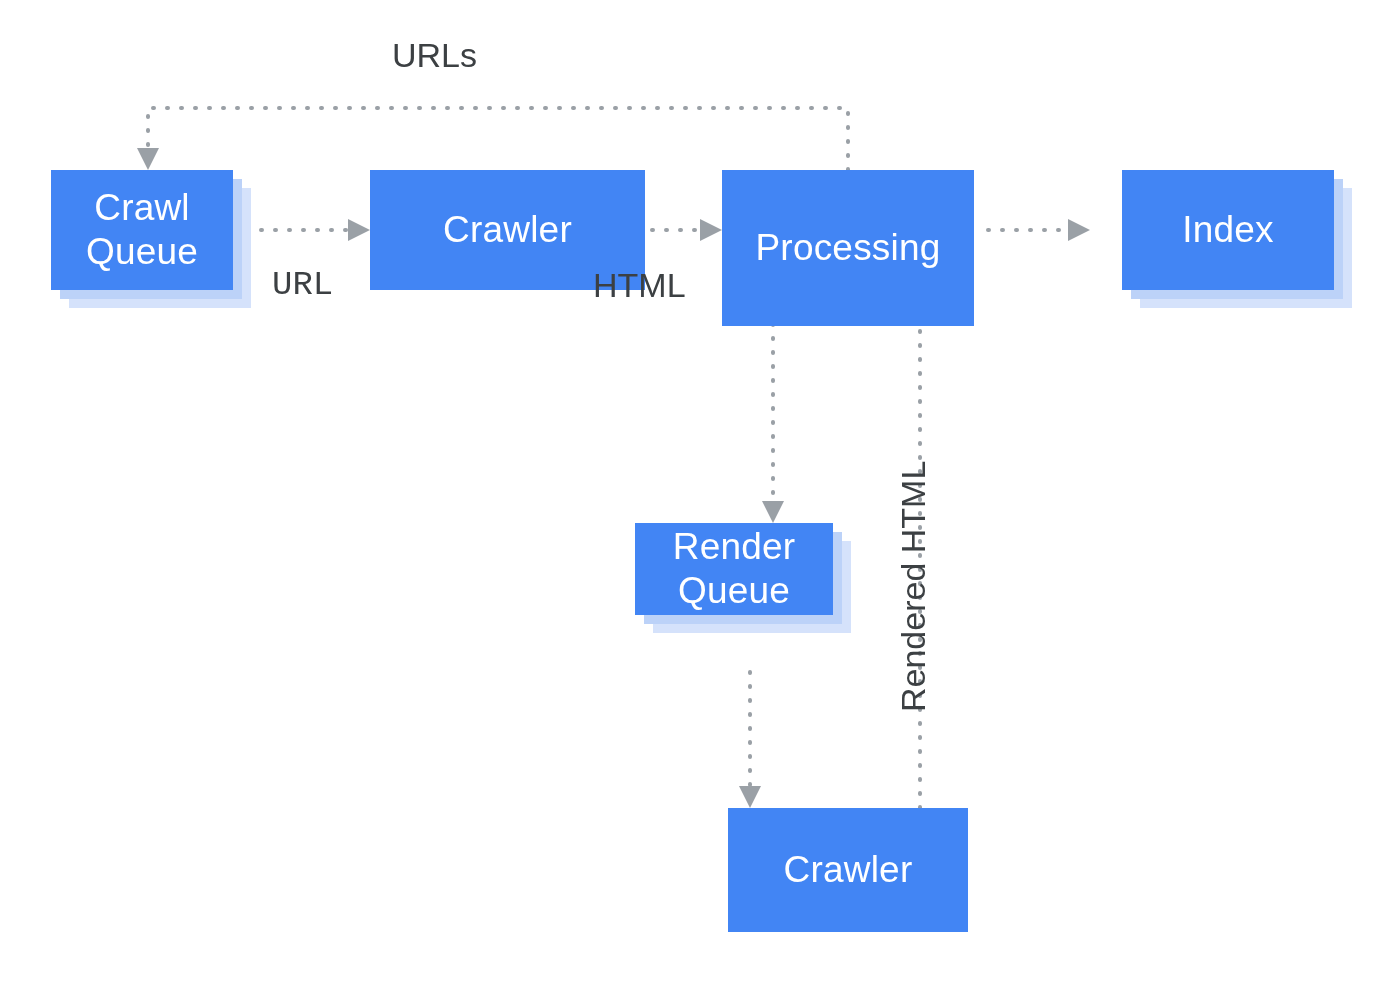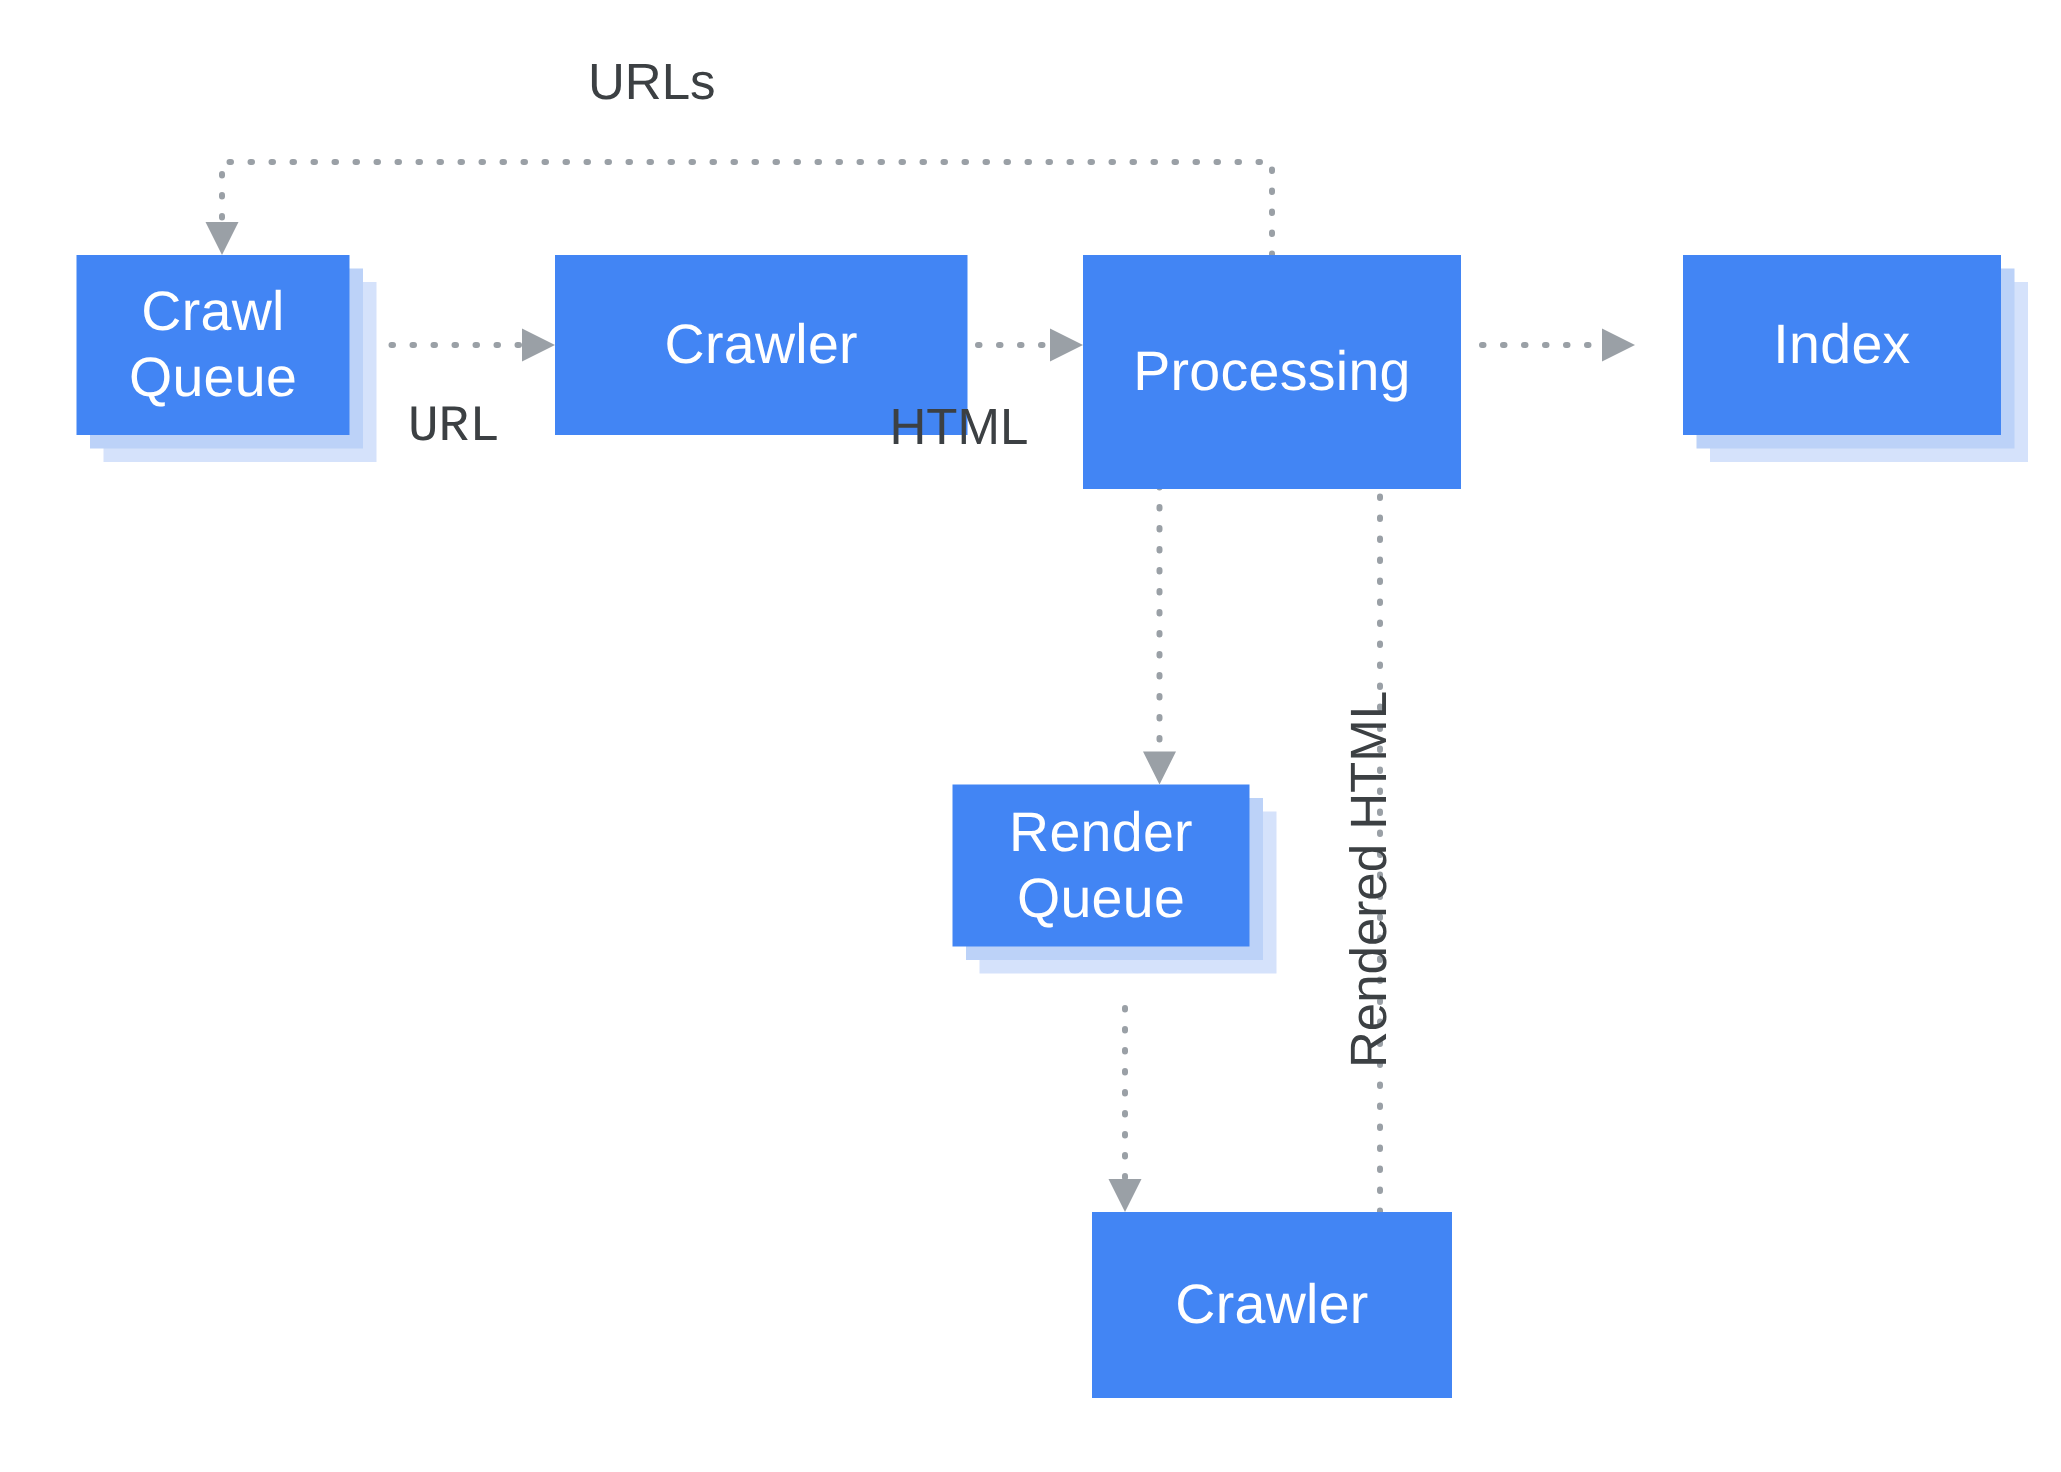--- a/index.html
+++ b/index.html
@@ -143,21 +143,21 @@
   </div>
 
   <div class="node" style="left:1090px; top:170px; width:212px; height:120px;margin-left:32px;">
     <div class="node-stack-back2"></div>
     <div class="node-stack-back1"></div>
     <div class="node-face">
       <span class="node-label">Index</span>
     </div>
   </div>
 
-  <div class="node" style="left:635px; top:523px; width:198px; height:108px;">
+  <div class="node" style="left:635px; top:523px; width:198px; height:92px;">
     <div class="node-stack-back2"></div>
     <div class="node-stack-back1"></div>
     <div class="node-face">
       <span class="node-label">Render
 Queue</span>
     </div>
   </div>
 
   <div class="node" style="left:728px; top:808px; width:240px; height:124px;">
     <div class="node-face">

